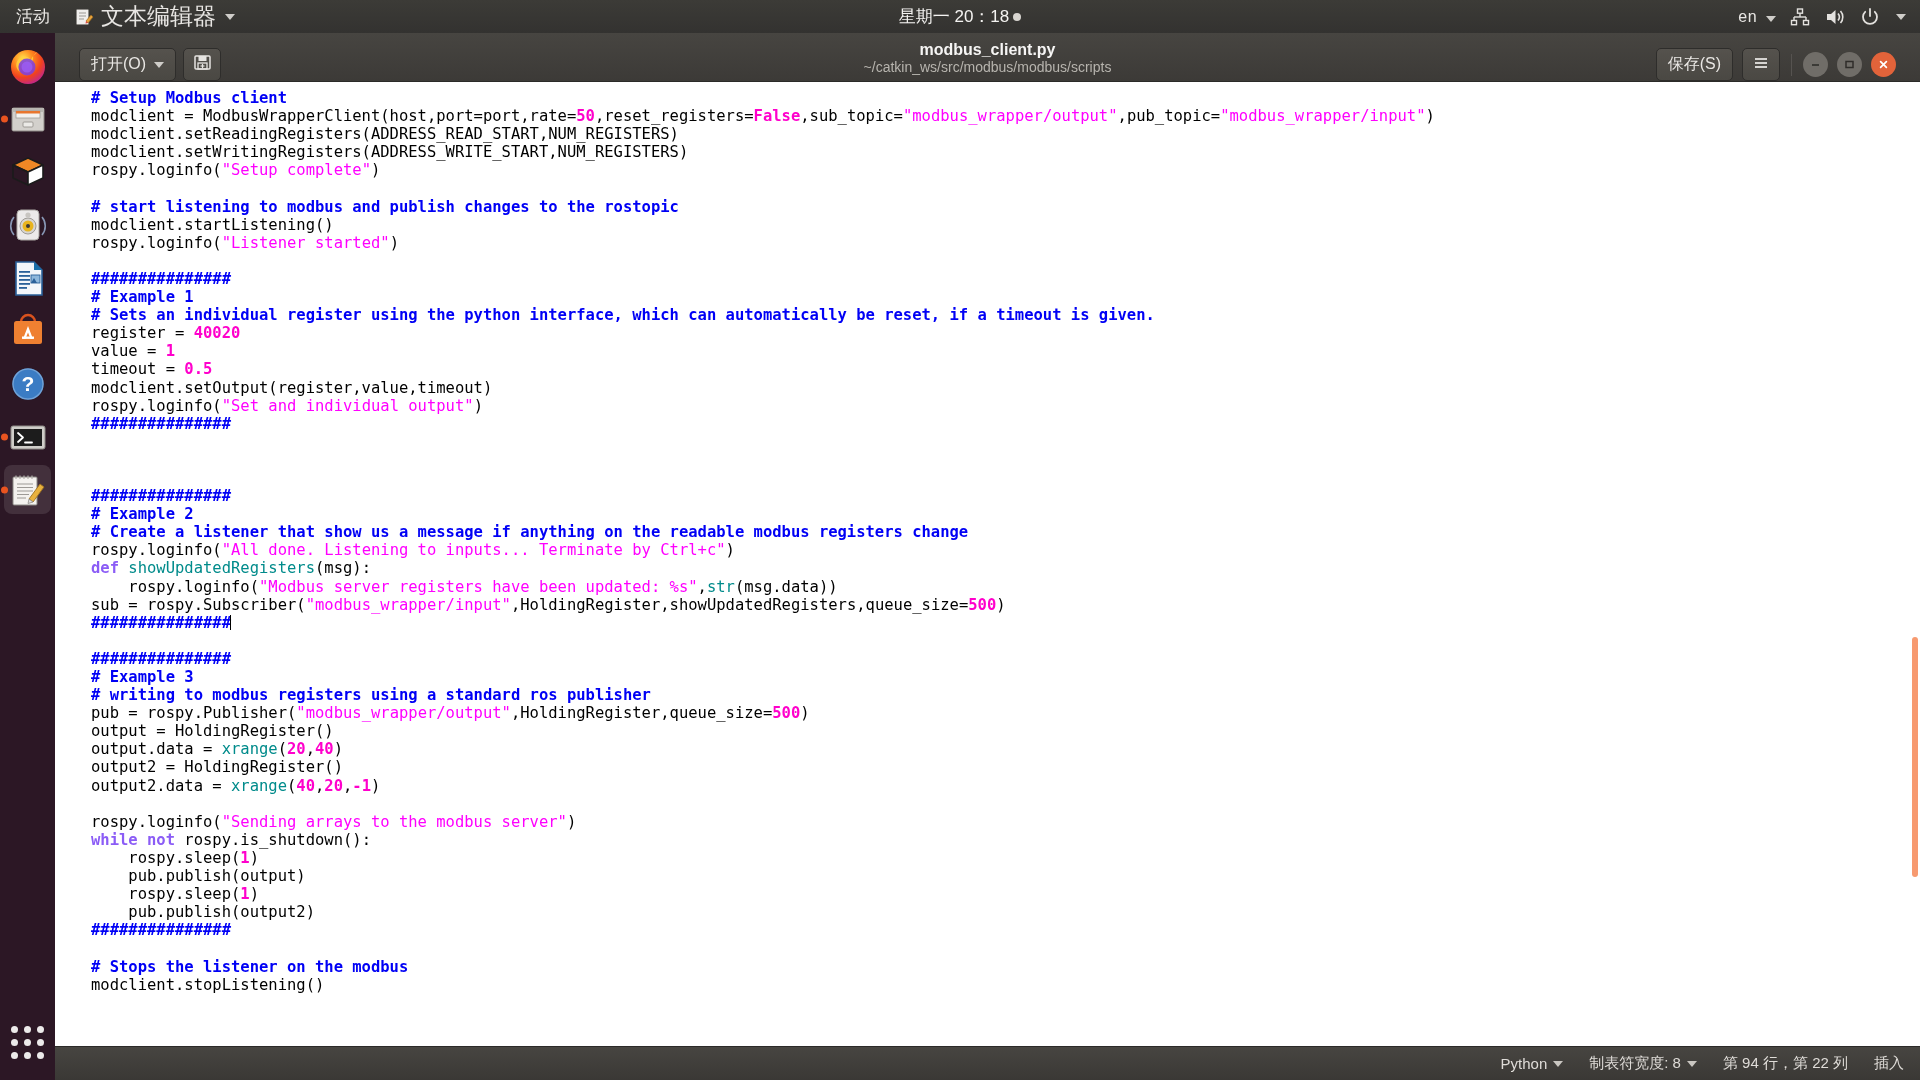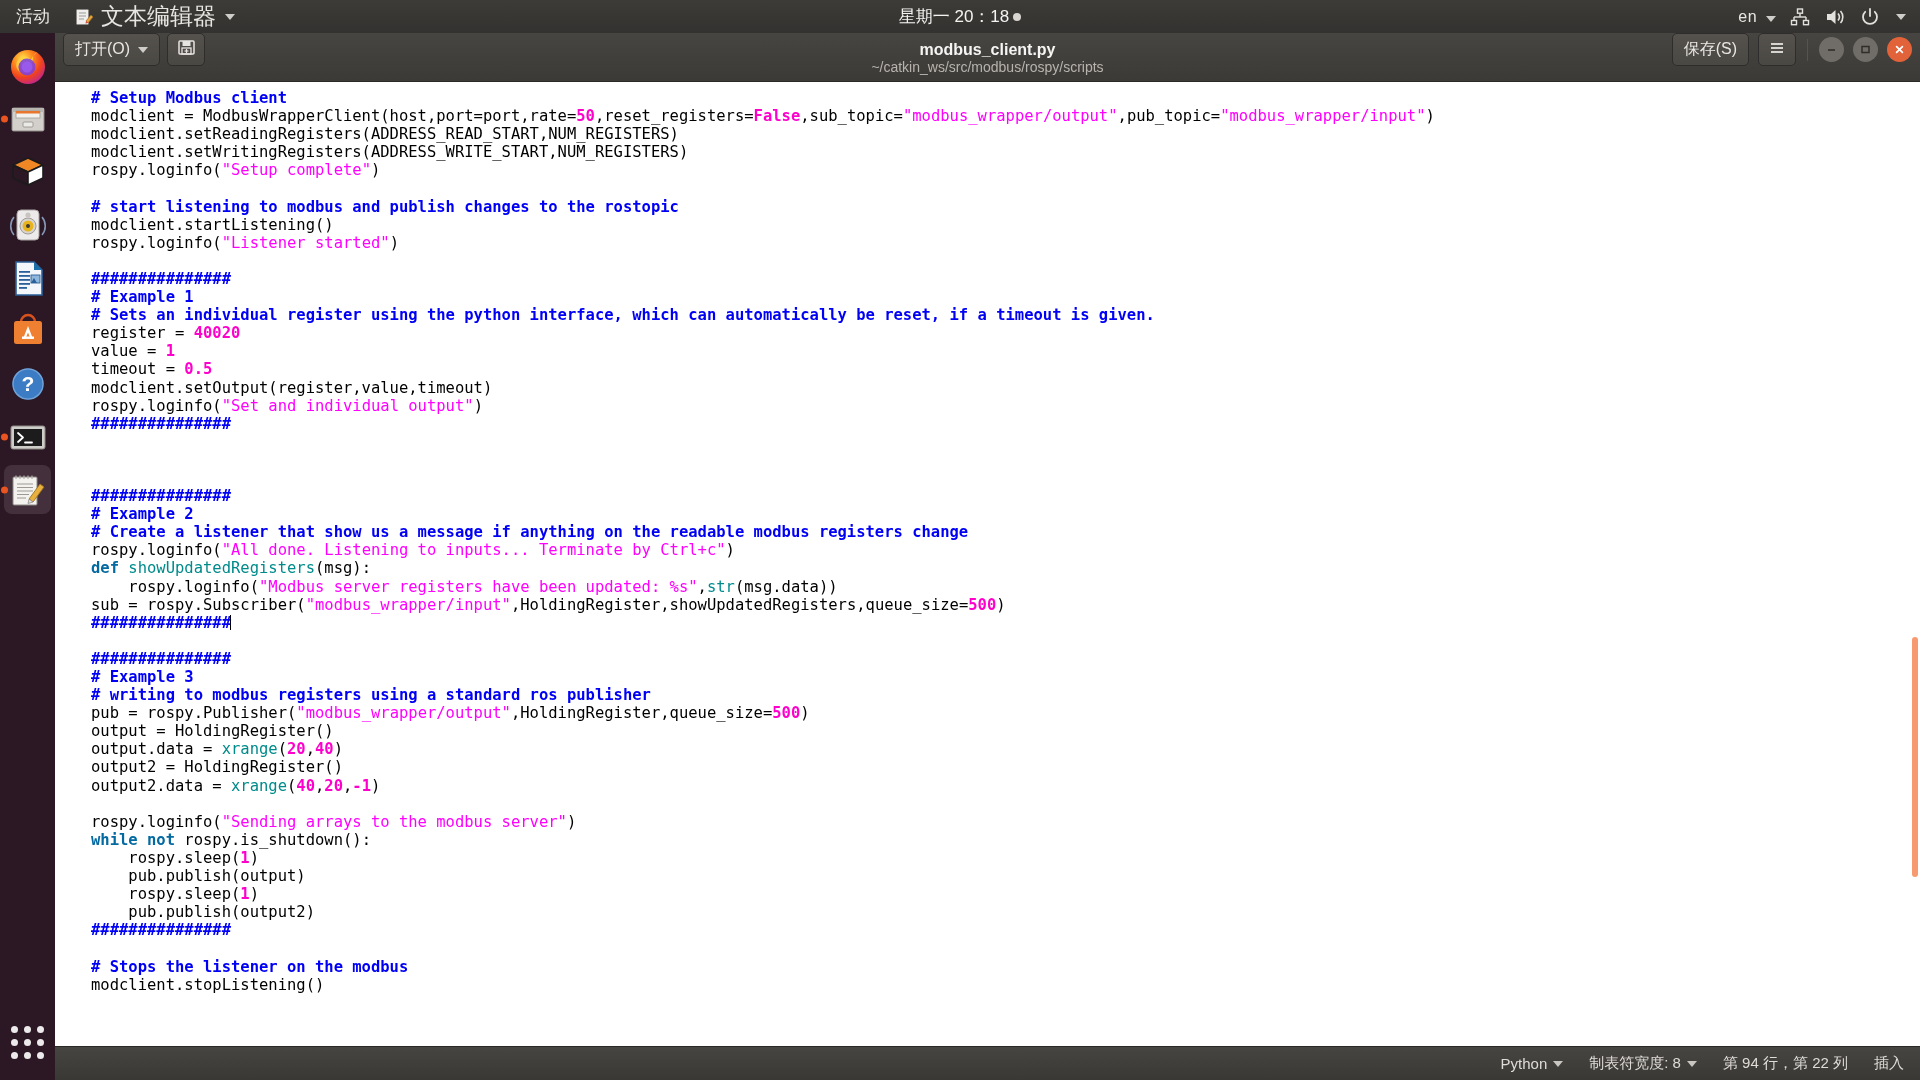--- a/index.html
+++ b/index.html
@@ -85,21 +85,21 @@
   
   #window {
     position: absolute; left: 55px; top: 33px; width: 1865px; height: 1047px;
     background: #ffffff;
     display: flex; flex-direction: column;
   }
   #headerbar {
     height: 49px; flex: 0 0 49px;
     background: linear-gradient(to bottom, #474541 0%, #3c3a37 100%);
     border-bottom: 1px solid #2b2a28;
-    display: flex; align-items: flex-start; padding: 0 8px;
+    display: flex; align-items: flex-end; padding: 0 24px;
     position: relative;
   }
   .hb-left { display: flex; align-items: center; gap: 7px; z-index: 2; }
   .hb-btn {
     height: 33px; border-radius: 5px;
     background: linear-gradient(to bottom,#55524d,#4a4843);
     border: 1px solid #2e2d2b;
     color: #e9e7e4; font-size: 16px;
     display: flex; align-items: center; justify-content: center;
     padding: 0 11px; gap: 6px;
@@ -129,21 +129,21 @@
     font-family: "DejaVu Sans Mono", "Liberation Mono", monospace;
     font-size: 15.5px;
     line-height: 18.1px;
     color: #000000;
     white-space: pre;
     tab-size: 8;
   }
   .cm { color: #0000f5; font-weight: bold; }
   .st { color: #ff00ff; }                            
   .nm { color: #ff00cc; font-weight: bold; }         
-  .kw { color: #0369a1; font-weight: bold; }         
+  .kw { color: #8b5cf6; font-weight: bold; }         
   .fn { color: #008b8b; }                            
   .cursor {
     display: inline-block; width: 1.5px; height: 15px;
     background: #000; vertical-align: -2px;
     margin-left: -1px;
   }
 
   
   #vscroll {
     position: absolute; right: 0; top: 0; width: 10px; height: 100%;
@@ -407,21 +407,21 @@
               <rect x="5" y="10" width="9" height="6" fill="none" stroke="#e6e4e1" stroke-width="1.3"></rect>
               <line x1="9.5" y1="11" x2="9.5" y2="15" stroke="#e6e4e1" stroke-width="1.2"></line>
               <line x1="7.5" y1="13" x2="11.5" y2="13" stroke="#e6e4e1" stroke-width="1.2"></line>
             </svg>
           </span>
         </div>
       </div>
 
       <div class="hb-title-wrap">
         <div class="hb-title">modbus_client.py</div>
-        <div class="hb-subtitle">~/catkin_ws/src/modbus/rospy/scripts</div>
+        <div class="hb-subtitle">~/catkin_ws/src/modbus/modbus/scripts</div>
       </div>
 
       <div class="hb-right">
         <div class="hb-btn">保存(S)</div>
         <div class="hb-btn hb-icon-btn">
           <span>
             <svg width="18" height="18" viewBox="0 0 18 18">
               <line x1="3" y1="5" x2="15" y2="5" stroke="#e6e4e1" stroke-width="1.8"></line>
               <line x1="3" y1="9" x2="15" y2="9" stroke="#e6e4e1" stroke-width="1.8"></line>
               <line x1="3" y1="13" x2="15" y2="13" stroke="#e6e4e1" stroke-width="1.8"></line>

